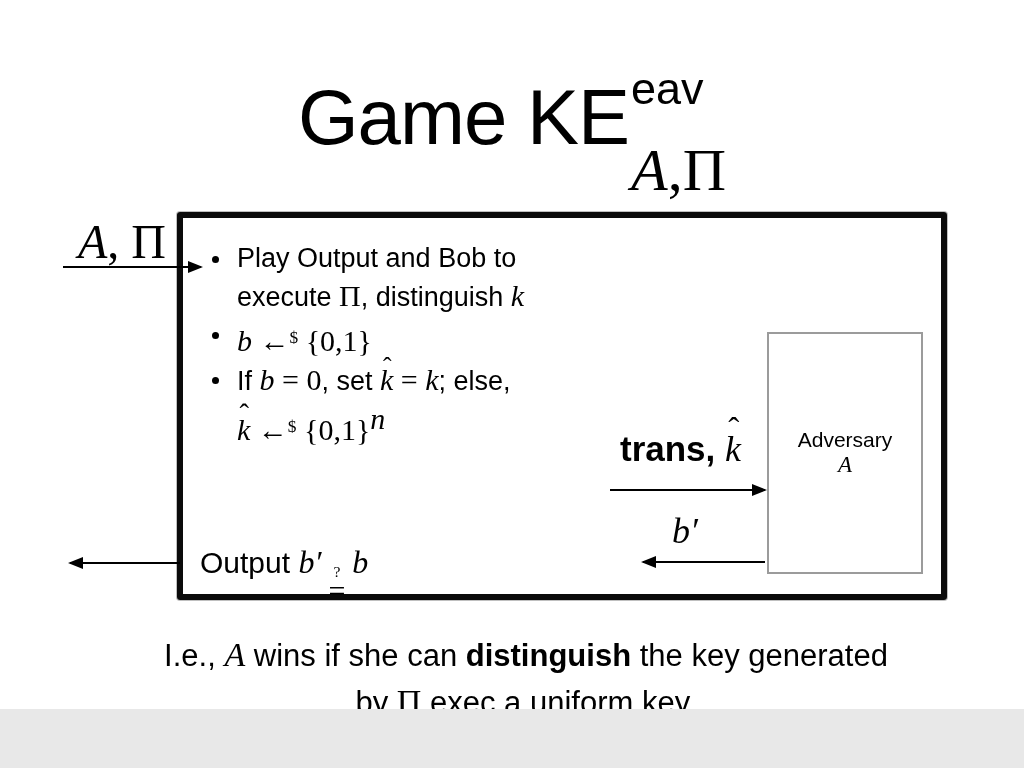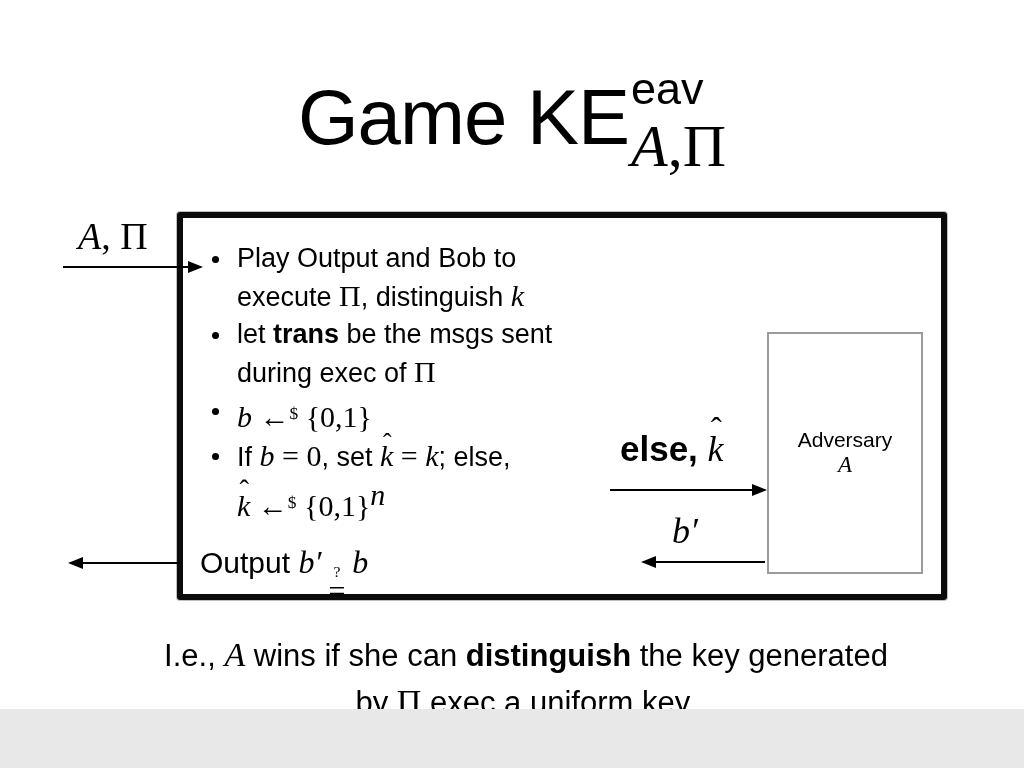--- a/index.html
+++ b/index.html
@@ -11,21 +11,21 @@
     font-family:"Liberation Sans",sans-serif;
     color:#000;
   }
 
   
   .title{
     position:absolute;top:78px;left:0;right:0;
     display:flex;justify-content:center;align-items:flex-start;
   }
   .title-main{font-size:78px;line-height:1;letter-spacing:-1px;}
-  .title-stack{display:inline-flex;flex-direction:column;align-items:flex-start;margin-top:-12px;margin-left:2px;}
+  .title-stack{display:inline-flex;flex-direction:column;align-items:flex-start;margin-top:-12px;margin-left:2px;gap:24px;}
   .title-sup{font-size:45px;line-height:1;}
   .title-sub{font-size:60px;line-height:1;margin-top:5px;font-family:"Liberation Serif",serif;}
 
   
   .math{font-family:"Liberation Serif",serif;font-style:normal;}
   .mi{font-family:"Liberation Serif",serif;font-style:italic;}
   .pi{font-family:"Liberation Serif",serif;font-style:normal;}
   .scriptA{font-family:"Liberation Serif",serif;font-style:italic;}
   .bold{font-weight:bold;}
   .dol{font-size:0.58em;position:relative;top:0.15em;}
@@ -72,21 +72,21 @@
   .arrow.left::before{
     content:"";position:absolute;left:-2px;top:50%;transform:translateY(-50%);
     border-right:15px solid #000;border-top:6px solid transparent;border-bottom:6px solid transparent;
   }
   .arrow-input{left:63px;top:266px;width:138px;}
   .arrow-output{left:70px;top:562px;width:110px;}
   .arrow-trans{left:610px;top:489px;width:155px;}
   .arrow-bprime{left:643px;top:561px;width:122px;}
 
   
-  .label-input{position:absolute;left:78px;top:214px;font-size:38px;font-family:"Liberation Serif",serif;}
+  .label-input{position:absolute;left:78px;top:214px;font-size:48px;font-family:"Liberation Serif",serif;}
   .label-trans{position:absolute;left:620px;top:428px;font-size:35px;}
   .label-trans .mi{font-size:36px;}
   .label-bprime{position:absolute;left:672px;top:510px;font-size:36px;}
 
   
   .caption{position:absolute;left:0;right:0;top:632px;text-align:center;font-size:31px;line-height:46px;margin-left:28px;}
   .caption .scriptA,.caption .pi{font-size:34px;}
 </style>
 </head>
 <body>
@@ -108,27 +108,20 @@
   <div class="bullets">
 
     <div class="brow">
       <span class="dot"></span>
       <div class="btxt">
         <span>Play Output and Bob to</span><br>
         <span>execute </span><span class="pi">Π</span><span>, distinguish </span><span class="mi">k</span>
       </div>
     </div>
 
-    <div class="brow">
-      <span class="dot"></span>
-      <div class="btxt">
-        <span>let </span><span class="bold">trans</span><span> be the msgs sent</span><br>
-        <span>during exec of </span><span class="pi">Π</span>
-      </div>
-    </div>
 
     <div class="brow">
       <span class="dot"></span>
       <div class="btxt">
         <span class="math"><span class="mi">b</span><span> ←</span><sup class="dol">$</sup><span> {0,1}</span></span>
       </div>
     </div>
 
     <div class="brow">
       <span class="dot"></span>
@@ -151,21 +144,21 @@
     <span>Adversary </span>
       <span class="scriptA">A</span>
   </div>
 
   <div class="arrow right arrow-input"></div>
   <div class="arrow left arrow-output"></div>
   <div class="arrow right arrow-trans"></div>
   <div class="arrow left arrow-bprime"></div>
 
   <div class="label-trans">
-    <span class="bold">else, </span><span class="hatw"><span class="hatc">ˆ</span><span class="mi">k</span></span>
+    <span class="bold">trans, </span><span class="hatw"><span class="hatc">ˆ</span><span class="mi">k</span></span>
   </div>
 
   <div class="label-bprime mi">b′</div>
 
   <div class="caption">
     <span>I.e., </span><span class="scriptA">A</span><span> wins if she can </span><span class="bold">distinguish</span><span> the key generated</span><br>
     <span>by </span><span class="pi">Π</span><span> exec a uniform key.</span>
   </div>
 
 </div>

